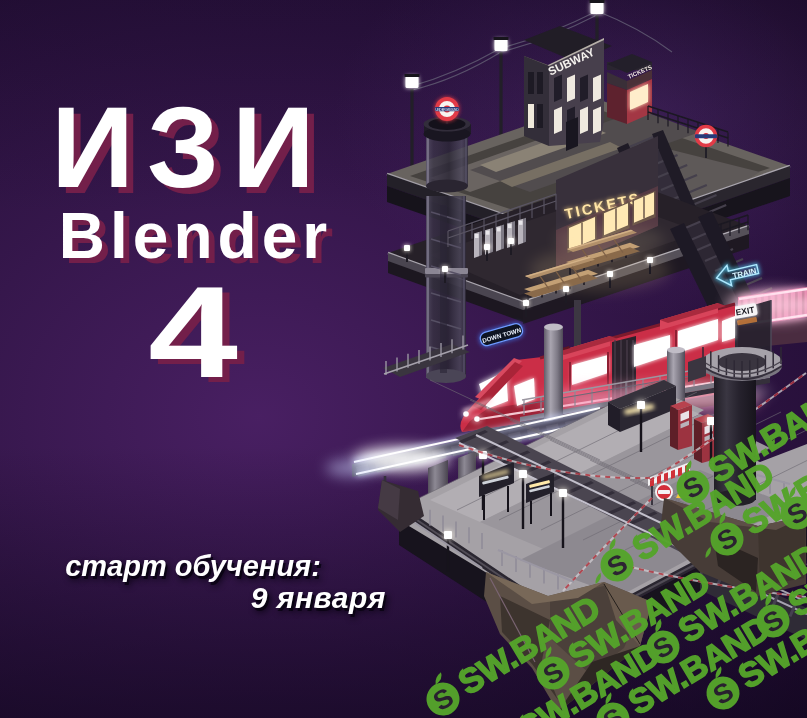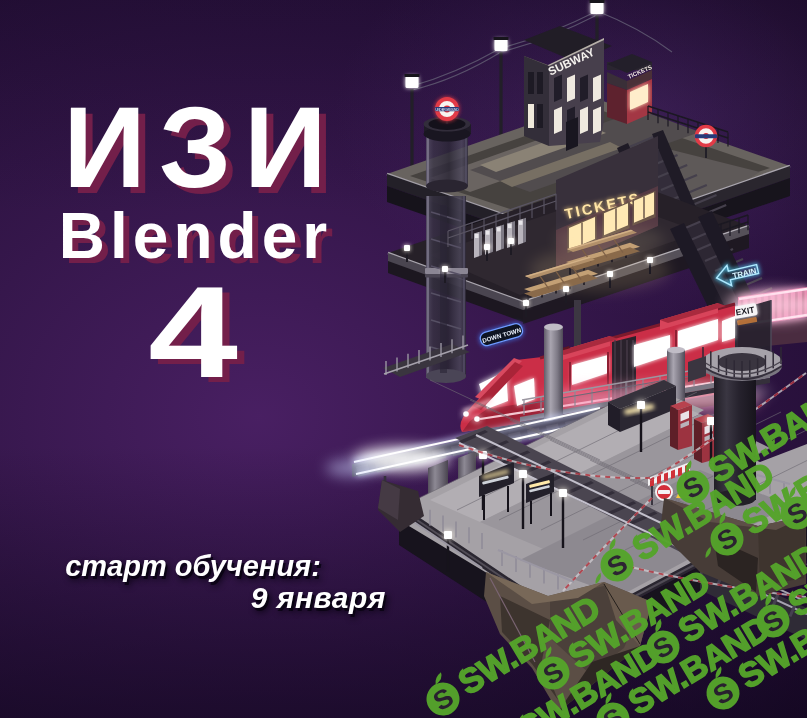--- a/index.html
+++ b/index.html
@@ -3,21 +3,21 @@
 <meta charset="utf-8">
 <style>
 html,body{margin:0;padding:0;width:807px;height:718px;overflow:hidden;}
 body{background:#2d1342;font-family:"Liberation Sans", sans-serif;position:relative;}
 #bg{position:absolute;inset:0;background:
  radial-gradient(55% 40% at 80% 16%, rgba(84,48,116,0.5) 0%, rgba(84,48,116,0) 70%),
  radial-gradient(90% 80% at 32% 58%, rgba(74,32,100,0.95) 0%, rgba(54,23,76,0.8) 45%, rgba(39,16,58,0.92) 78%, rgba(28,10,42,1) 100%);}
 #bg2{position:absolute;inset:0;background:linear-gradient(180deg, rgba(20,8,35,0.25) 0%, rgba(20,8,35,0) 30%, rgba(12,4,24,0) 62%, rgba(12,4,24,0.55) 100%);}
 .t{position:absolute;color:#fff;font-weight:bold;white-space:nowrap;}
 #izi{left:0;width:366px;text-align:center;top:81px;font-size:115px;letter-spacing:13px;text-indent:13px;
- text-shadow:7px 6px 0 #731f4a;margin-left:12px;}
+ text-shadow:7px 6px 0 #731f4a;}
 #blender{left:0;width:386px;text-align:center;top:199px;font-size:64px;letter-spacing:5px;text-indent:5px;
  text-shadow:6px 5px 0 #731f4a;}
 #four{left:0;width:386px;text-align:center;top:257px;font-size:130px;transform:scaleX(1.24);
  text-shadow:6px 5px 0 #731f4a;}
 #sub1{left:0;width:386px;text-align:center;top:550px;font-size:29px;font-style:italic;
  text-shadow:3px 4px 6px rgba(5,2,12,0.9), 2px 3px 0 rgba(10,4,20,0.8);}
 #sub2{left:0;width:386px;text-align:right;top:581px;font-size:30px;font-style:italic;letter-spacing:0.5px;
  text-shadow:3px 4px 6px rgba(5,2,12,0.9), 2px 3px 0 rgba(10,4,20,0.8);}
 </style>
 </head>

